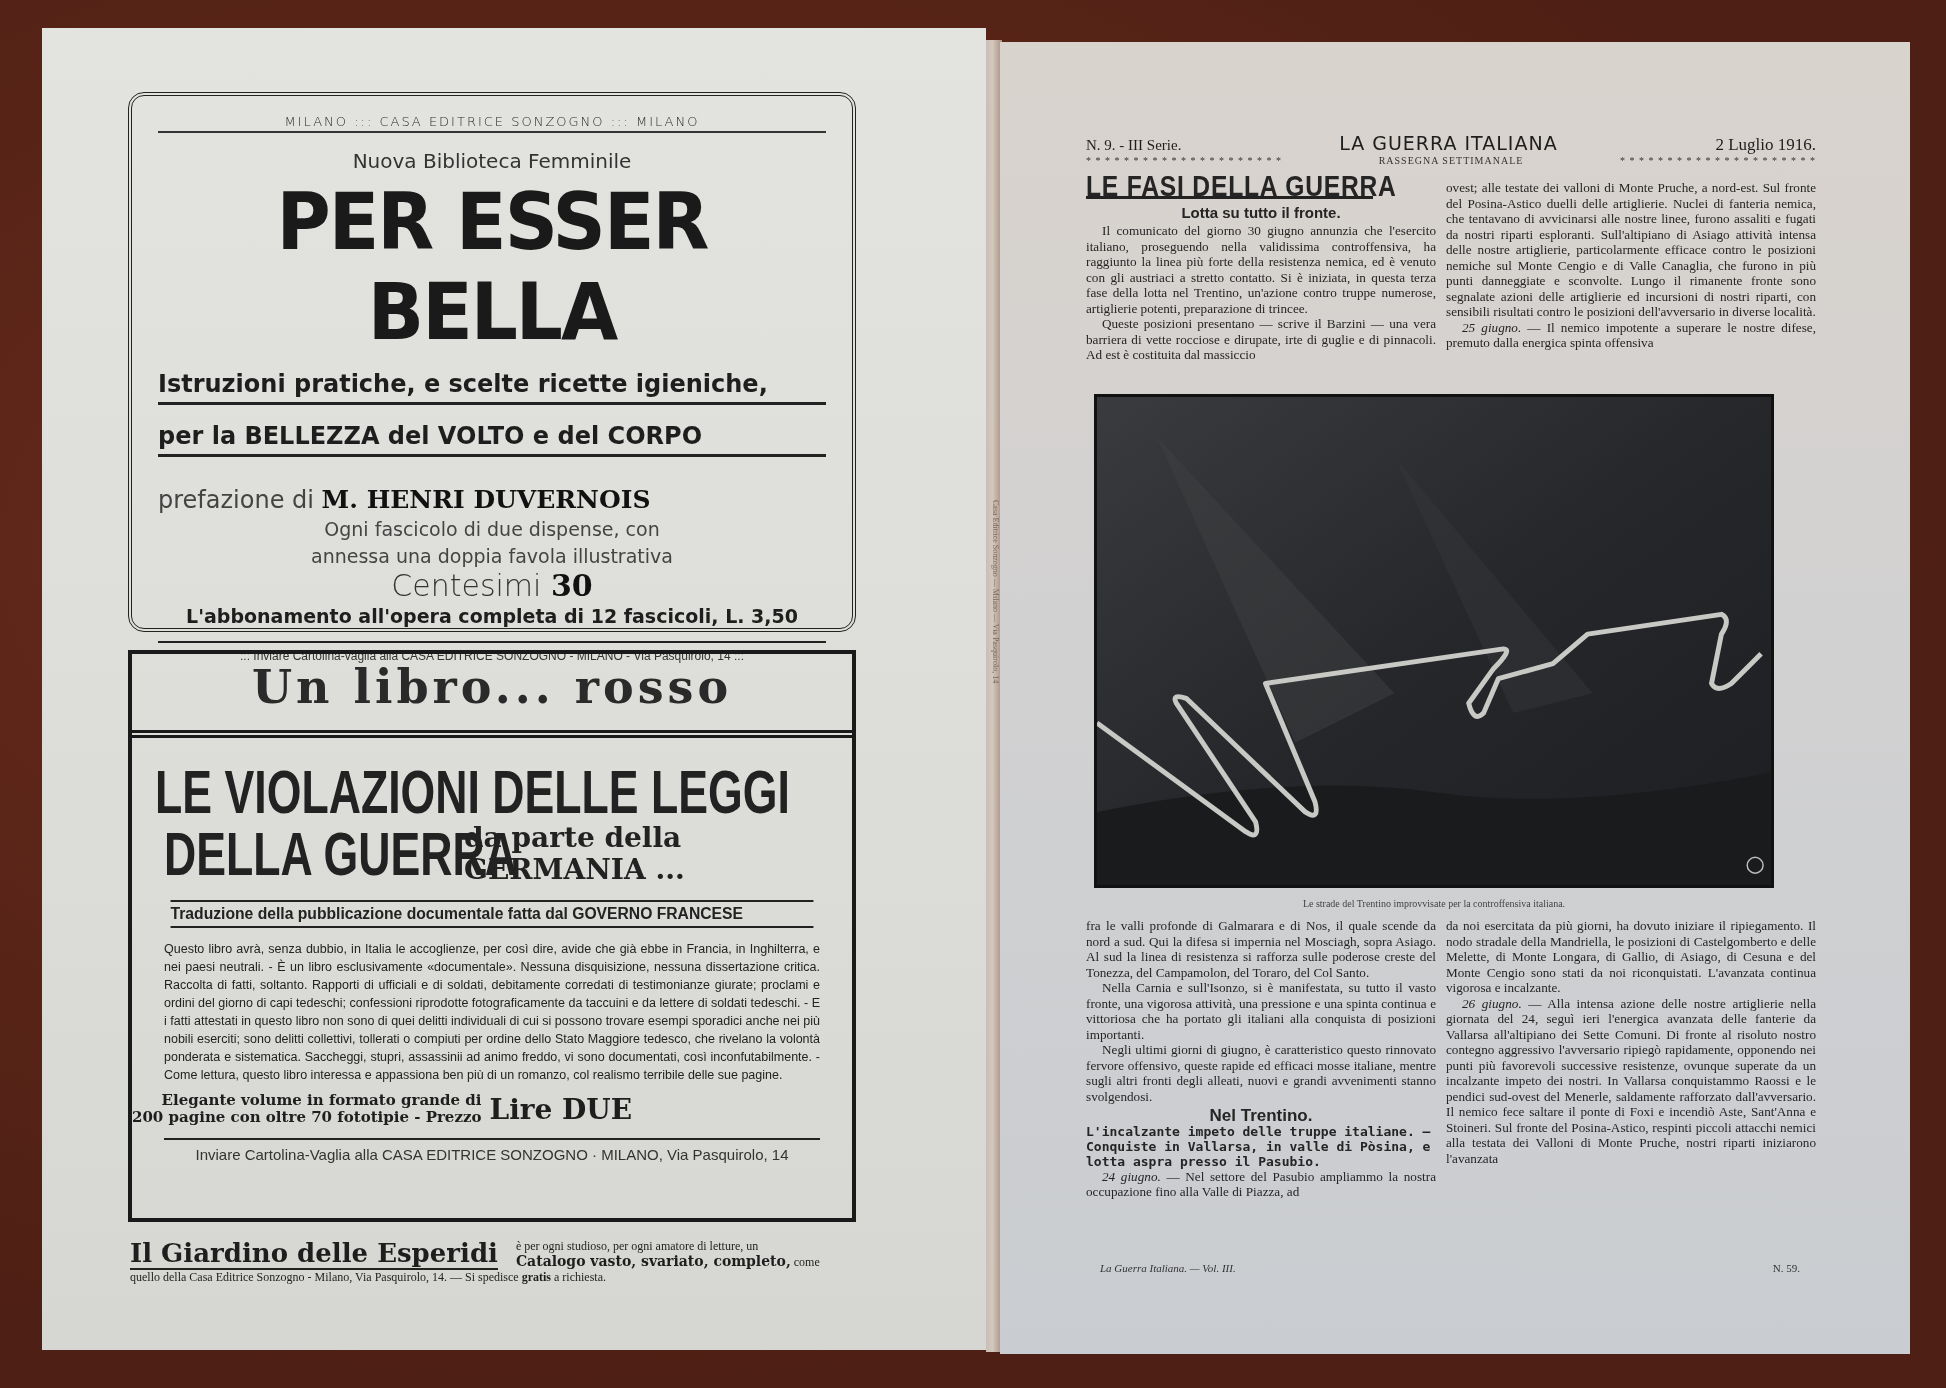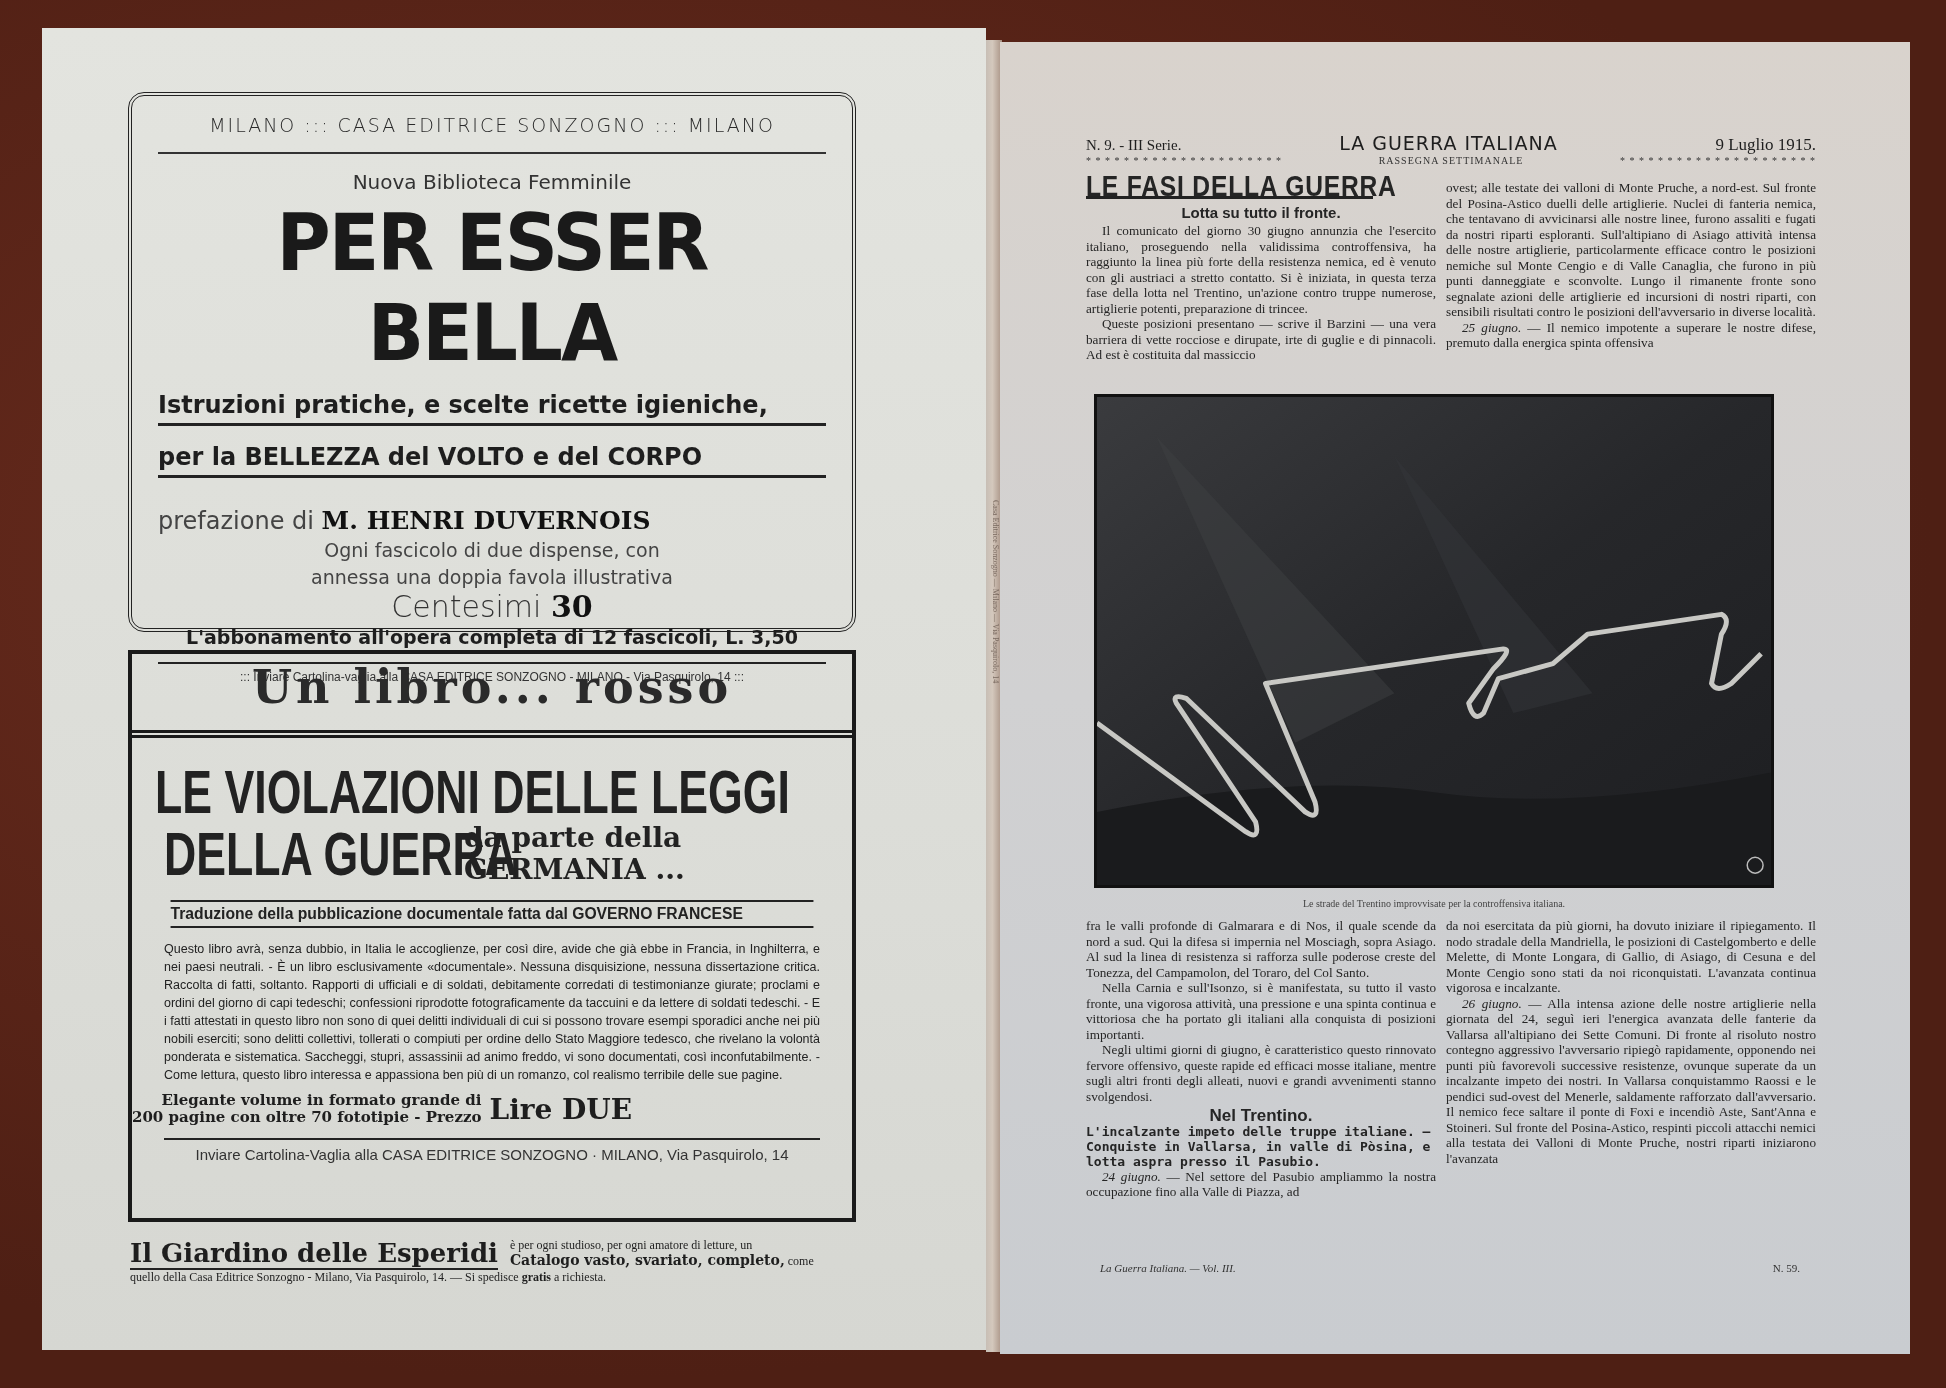--- a/index.html
+++ b/index.html
@@ -4,21 +4,21 @@
 <style>
 *{box-sizing:border-box;margin:0;padding:0}
 html,body{width:1946px;height:1388px;overflow:hidden}
 body{background:#5a2418;background-image:radial-gradient(ellipse at 30% 40%,#6b2c1e 0%,#4e1f14 70%);position:relative;font-family:"Liberation Serif",serif;color:#1e1e1e}
 .page{position:absolute;background:#dcdcd6}
 #left{left:42px;top:28px;width:944px;height:1322px;background:linear-gradient(180deg,#e3e4df 0%,#dcddd8 60%,#d6d7d2 100%)}
 #right{left:1000px;top:42px;width:910px;height:1312px;background:linear-gradient(180deg,#d9d3cd 0%,#d1d1d2 50%,#c9ccd0 100%)}
 .spine{position:absolute;left:986px;top:40px;width:16px;height:1312px;background:linear-gradient(90deg,#c7beb5,#d4c8bd 40%,#a89284)}
 
 .ad1{position:absolute;left:128px;top:92px;width:728px;height:540px;border:4px double #222;border-radius:16px;padding:18px 26px}
-.ad1 .topline{font-family:"DejaVu Sans",sans-serif;font-size:19px;letter-spacing:2px;text-align:center;color:#2a2a2a;border-bottom:2px solid #333;padding-bottom:16px;font-weight:300}
+.ad1 .topline{font-family:"DejaVu Sans",sans-serif;font-size:13px;letter-spacing:2px;text-align:center;color:#2a2a2a;border-bottom:2px solid #333;padding-bottom:2px;font-weight:300}
 .ad1 .series{font-family:"DejaVu Sans",sans-serif;font-size:20px;text-align:center;margin-top:16px;color:#333}
 .ad1 .title{font-family:"DejaVu Sans",sans-serif;font-weight:bold;font-size:74px;text-align:center;letter-spacing:-2px;margin-top:8px;color:#1a1a1a;transform:scaleY(1.05)}
 .ad1 .sub{font-family:"DejaVu Sans",sans-serif;font-weight:bold;font-size:24px;text-align:left;border-bottom:3px solid #222;padding:4px 0;margin-top:13px}
 .ad1 .pref{font-family:"DejaVu Sans",sans-serif;font-size:24px;margin-top:28px;color:#444}
 .ad1 .pref b{font-family:"DejaVu Serif",serif;color:#111;font-size:25px}
 .ad1 .small{font-family:"DejaVu Sans",sans-serif;font-size:19px;text-align:center;color:#444;line-height:23px;margin-top:4px}
 .ad1 .price{font-family:"DejaVu Sans",sans-serif;font-size:30px;text-align:center;color:#333;font-weight:300}
 .ad1 .price b{font-family:"DejaVu Serif",serif;font-weight:bold;color:#111}
 .ad1 .abbo{font-family:"DejaVu Sans",sans-serif;font-weight:bold;font-size:19px;text-align:center;margin-top:2px}
 .ad1 .foot{border-top:2px solid #222;margin-top:14px;padding-top:6px;font-family:"Liberation Sans",sans-serif;font-size:12px;text-align:center;color:#333}
@@ -28,21 +28,21 @@
 .ad2 .row2{display:flex;align-items:center;padding-left:32px}
 .ad2 .row2 .bg{font-family:"Liberation Sans",sans-serif;font-weight:bold;font-size:62px;line-height:64px;transform:scaleX(0.72);transform-origin:left;width:300px;white-space:nowrap;color:#222}
 .ad2 .row2 .side{font-family:"DejaVu Serif",serif;font-weight:bold;font-size:28px;line-height:32px;color:#222}
 .ad2 .trad{margin:14px 32px 0;border-top:2px solid #222;border-bottom:2px solid #222;font-family:"Liberation Sans",sans-serif;font-weight:bold;font-size:16px;padding:3px 0;transform:scaleX(0.98);color:#222}
 .ad2 .body{margin:12px 32px 0;font-family:"Liberation Sans",sans-serif;font-size:12.5px;line-height:18px;text-align:justify;color:#222}
 .ad2 .eleg{display:flex;align-items:center;justify-content:flex-start;margin-top:8px;gap:8px}
 .ad2 .eleg .t{font-family:"DejaVu Serif",serif;font-weight:bold;font-size:15px;line-height:17px;text-align:right}
 .ad2 .eleg .p{font-family:"DejaVu Serif",serif;font-weight:bold;font-size:28px}
 .ad2 .foot{margin:12px 32px 0;border-top:2px solid #222;padding-top:6px;font-family:"Liberation Sans",sans-serif;font-size:15px;text-align:center;color:#333}
 .ad3{position:absolute;left:130px;top:1238px;width:730px}
-.ad3 .l1{display:flex;align-items:flex-start;gap:12px}
+.ad3 .l1{display:flex;align-items:center;gap:18px}
 .ad3 .gt{font-family:"DejaVu Serif",serif;font-weight:bold;font-size:26px;border-bottom:2px solid #222;white-space:nowrap}
 .ad3 .gs{font-family:"Liberation Serif",serif;font-size:12px;line-height:15px}
 .ad3 .gs b{font-family:"DejaVu Serif",serif;font-size:14px}
 .ad3 .l2{font-family:"Liberation Serif",serif;font-size:12px}
 
 .rhead{position:absolute;left:86px;top:90px;width:730px}
 .rhead .r1{display:flex;justify-content:space-between;align-items:baseline}
 .rhead .num{font-family:"Liberation Serif",serif;font-size:15px}
 .rhead .mast{font-family:"DejaVu Sans",sans-serif;font-size:19px;letter-spacing:1px}
 .rhead .date{font-family:"Liberation Serif",serif;font-size:17px}
@@ -128,21 +128,21 @@
     <b>gratis</b>
     <span>a richiesta.</span>
   </div>
 </div>
 
 <div class="page-wrap" style="position:absolute;left:1000px;top:42px;width:750px;height:1312px">
   <div class="rhead">
     <div class="r1">
       <span class="num">N. 9. - III Serie.</span>
       <span class="mast">LA GUERRA ITALIANA</span>
-      <span class="date">9 Luglio 1915.</span>
+      <span class="date">2 Luglio 1916.</span>
     </div>
     <div class="r2">
       <span>* * * * * * * * * * * * * * * * * * * * *</span>
       <span>RASSEGNA SETTIMANALE</span>
       <span>* * * * * * * * * * * * * * * * * * * * *</span>
     </div>
   </div>
 
   <div class="col" id="c1">
     <div class="bighead">LE FASI DELLA GUERRA</div>

